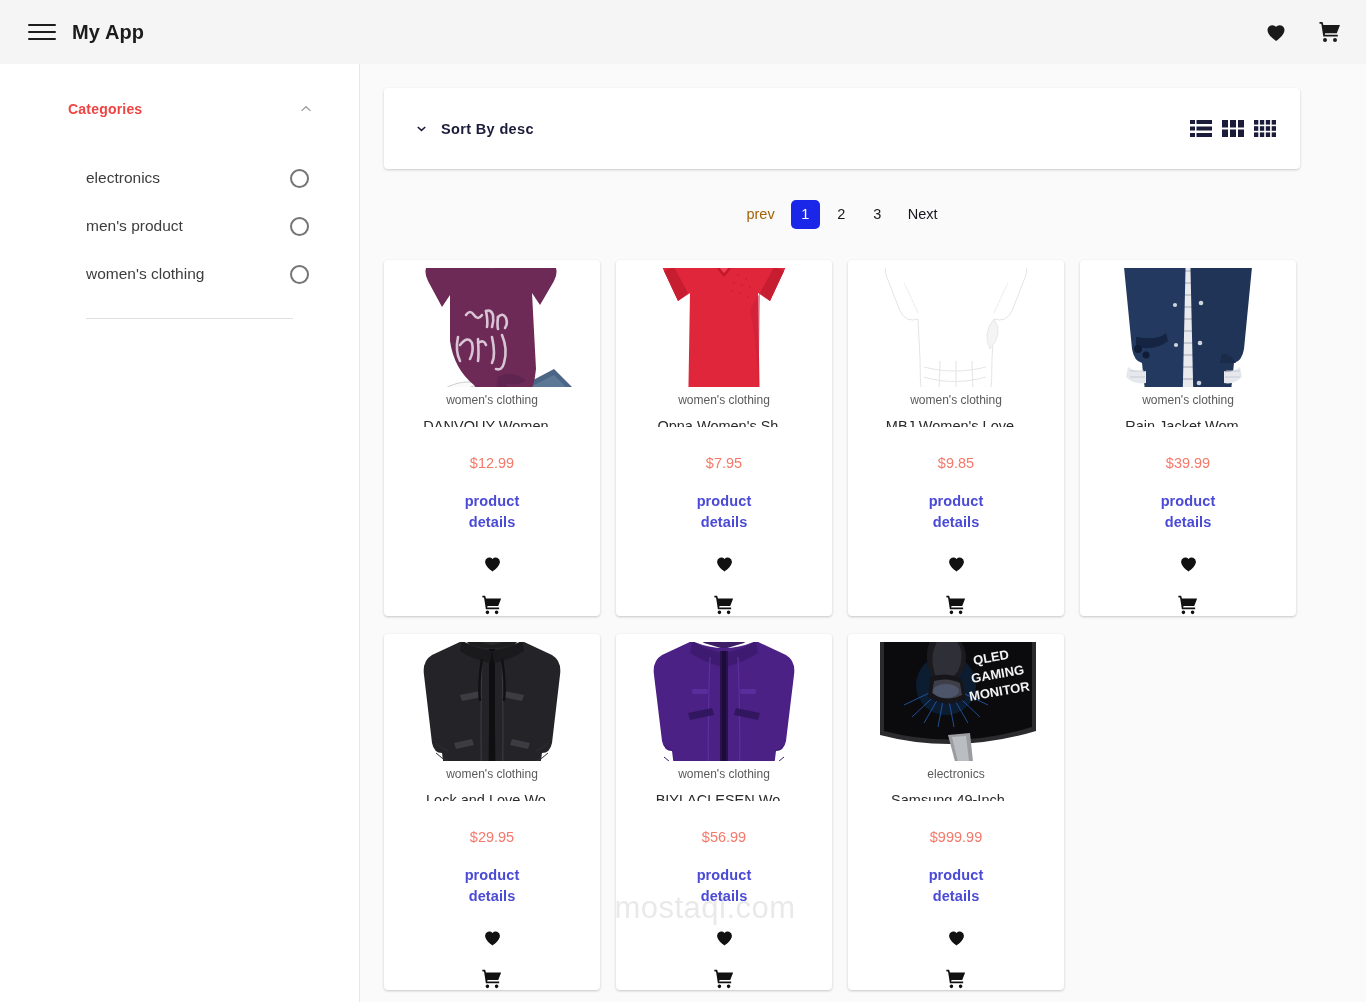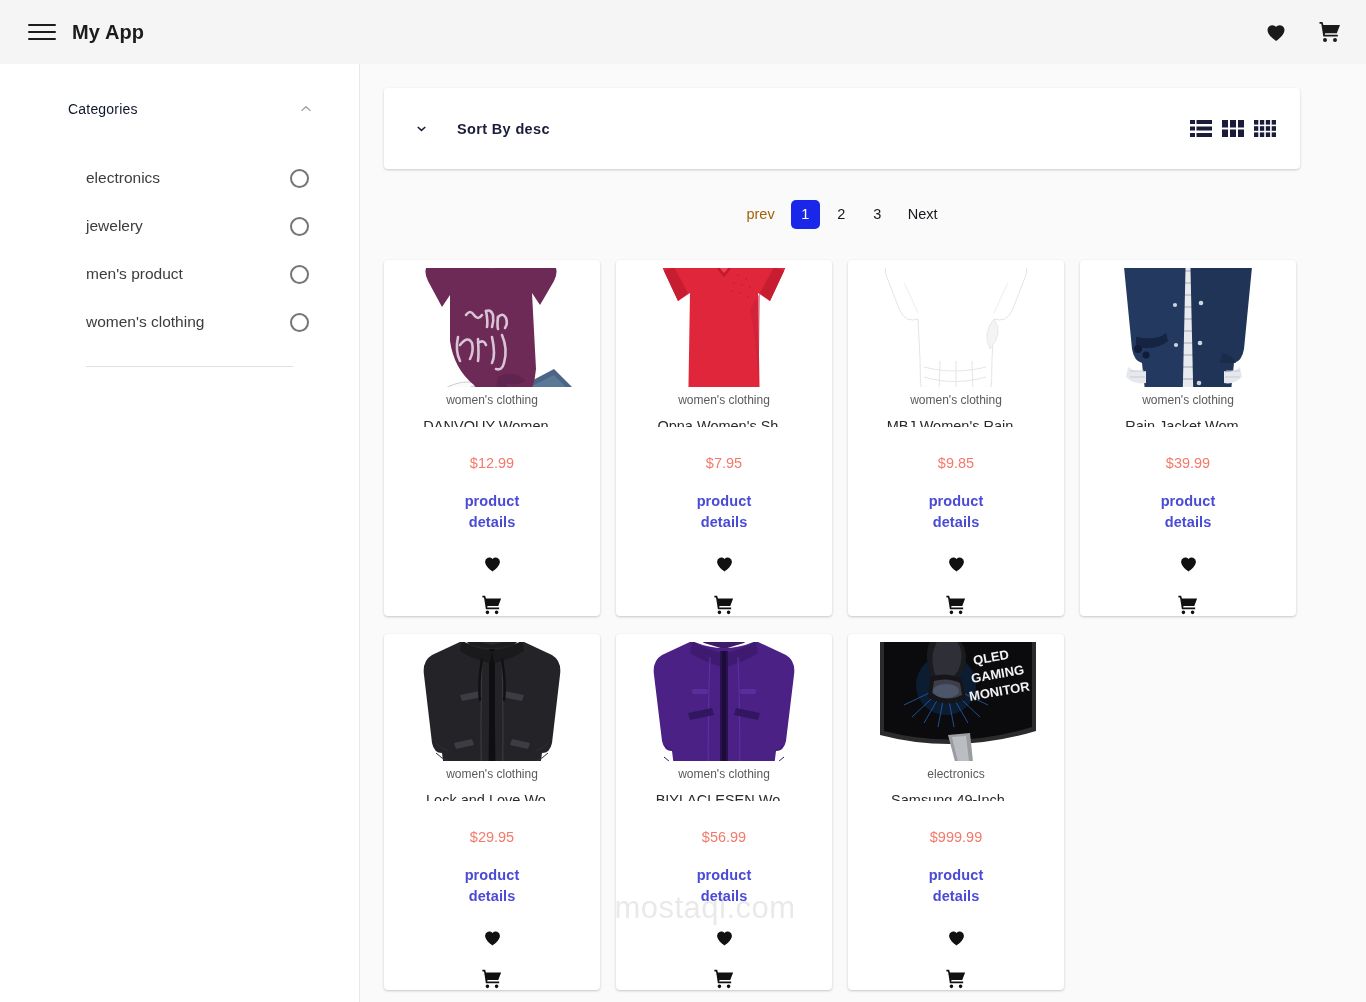--- a/index.html
+++ b/index.html
@@ -35,21 +35,21 @@
   .sidebar {
     position: absolute; top: 64px; left: 0; width: 360px; height: 938px;
     background: #ffffff; border-right: 1px solid #e8e8e8;
     overflow: hidden;
   }
   .sidebar-inner { padding: 28px 26px 0 68px; }
   .cat-head {
     display: flex; align-items: center; justify-content: space-between;
     padding-right: 18px; height: 34px;
   }
-  .cat-head-title { font-size: 14px; font-weight: normal; color: #0f172a; letter-spacing: .2px; }
+  .cat-head-title { font-size: 14px; font-weight: bold; color: #ef4444; letter-spacing: .2px; }
   .chev-up { width: 18px; height: 18px; }
   .cat-list { margin-top: 28px; padding-left: 18px; padding-right: 20px; }
   .cat-row {
     display: flex; align-items: center; justify-content: space-between;
     height: 48px; cursor: pointer;
   }
   .cat-label { font-size: 15.5px; color: #3c3c3c; }
   .radio-o {
     width: 19px; height: 19px; border: 2px solid #757575; border-radius: 50%;
     background: transparent; flex: none; margin-right: 4px;
@@ -63,21 +63,21 @@
     position: absolute; top: 64px; left: 360px; width: 1006px; height: 938px;
     background: #fafafa; overflow: hidden;
   }
 
   .sortbar {
     position: absolute; left: 24px; top: 24px; width: 916px; height: 81px;
     background: #fff; border-radius: 4px;
     box-shadow: 0 1px 3px rgba(0,0,0,.12), 0 1px 2px rgba(0,0,0,.08);
     display: flex; align-items: center; padding: 0 24px 0 30px;
   }
-  .sort-ctl { display: flex; align-items: flex-start; gap: 28px; cursor: pointer; }
+  .sort-ctl { display: flex; align-items: flex-start; gap: 12px; cursor: pointer; }
   .chev-dn { width: 15px; height: 15px; }
   .sort-label { font-size: 14.5px; font-weight: bold; color: #1b1b3a; letter-spacing: .35px; }
   .sortbar-spacer { flex: 1; }
   .view-icons { display: flex; align-items: center; gap: 10px; }
   .vi { cursor: pointer; display: block; }
 
   
   .pager {
     position: absolute; left: 24px; top: 127px; width: 916px; height: 46px;
     display: flex; align-items: center; justify-content: center; gap: 7px;
@@ -160,24 +160,20 @@
   <div class="sidebar-inner">
     <div class="cat-head">
       <span class="cat-head-title">Categories</span>
       <svg class="chev-up" viewBox="0 0 24 24" fill="none" stroke="#9e9e9e" stroke-width="1.8">
         <path d="M6 14.5 12 9l6 5.5"></path>
       </svg>
     </div>
     <div class="cat-list">
       <div class="cat-row">
         <span class="cat-label">electronics</span>
-        <span class="radio-o"></span>
-      </div>
-      <div class="cat-row">
-        <span class="cat-label">jewelery</span>
         <span class="radio-o"></span>
       </div>
       <div class="cat-row">
         <span class="cat-label">men's product</span>
         <span class="radio-o"></span>
       </div>
       <div class="cat-row">
         <span class="cat-label">women's clothing</span>
         <span class="radio-o"></span>
       </div>
@@ -359,21 +355,21 @@
               <path d="M106 142 l2 62"></path>
           </g>
           <path d="M128 100 q10 14 -4 30 q-8 -16 4 -30z" fill="#f4f4f4" stroke="#e8e8e8"></path>
           <g stroke="#ededed" fill="none" stroke-width="1">
               <path d="M38 64 q8 16 14 30"></path>
               <path d="M142 64 q-8 16 -14 30"></path>
             </g>
         </svg>
       </div>
       <div class="cat-tag">women's clothing</div>
-      <div class="p-title">MBJ Women's Rain...</div>
+      <div class="p-title">MBJ Women's Love...</div>
       <div class="p-foot">
         <span class="price">$9.85</span>
         <span class="det-link">product details</span>
         <svg class="mini" viewBox="0 0 24 24">
             <path d="M12 21s-8.5-5.6-8.5-11.1A4.9 4.9 0 0 1 12 6.8a4.9 4.9 0 0 1 8.5 3.1C20.5 15.4 12 21 12 21z"></path>
           </svg>
         <svg class="mini cart" viewBox="0 0 24 24">
             <path d="M7 18a2 2 0 1 0 0 4 2 2 0 0 0 0-4zm10 0a2 2 0 1 0 0 4 2 2 0 0 0 0-4zM1.5 2h3l.9 3H22l-3.2 8.2H7.2l-.5 1.6h13.1v1.7H5.3L3.3 3.7H1.5z"></path>
           </svg>
       </div>

